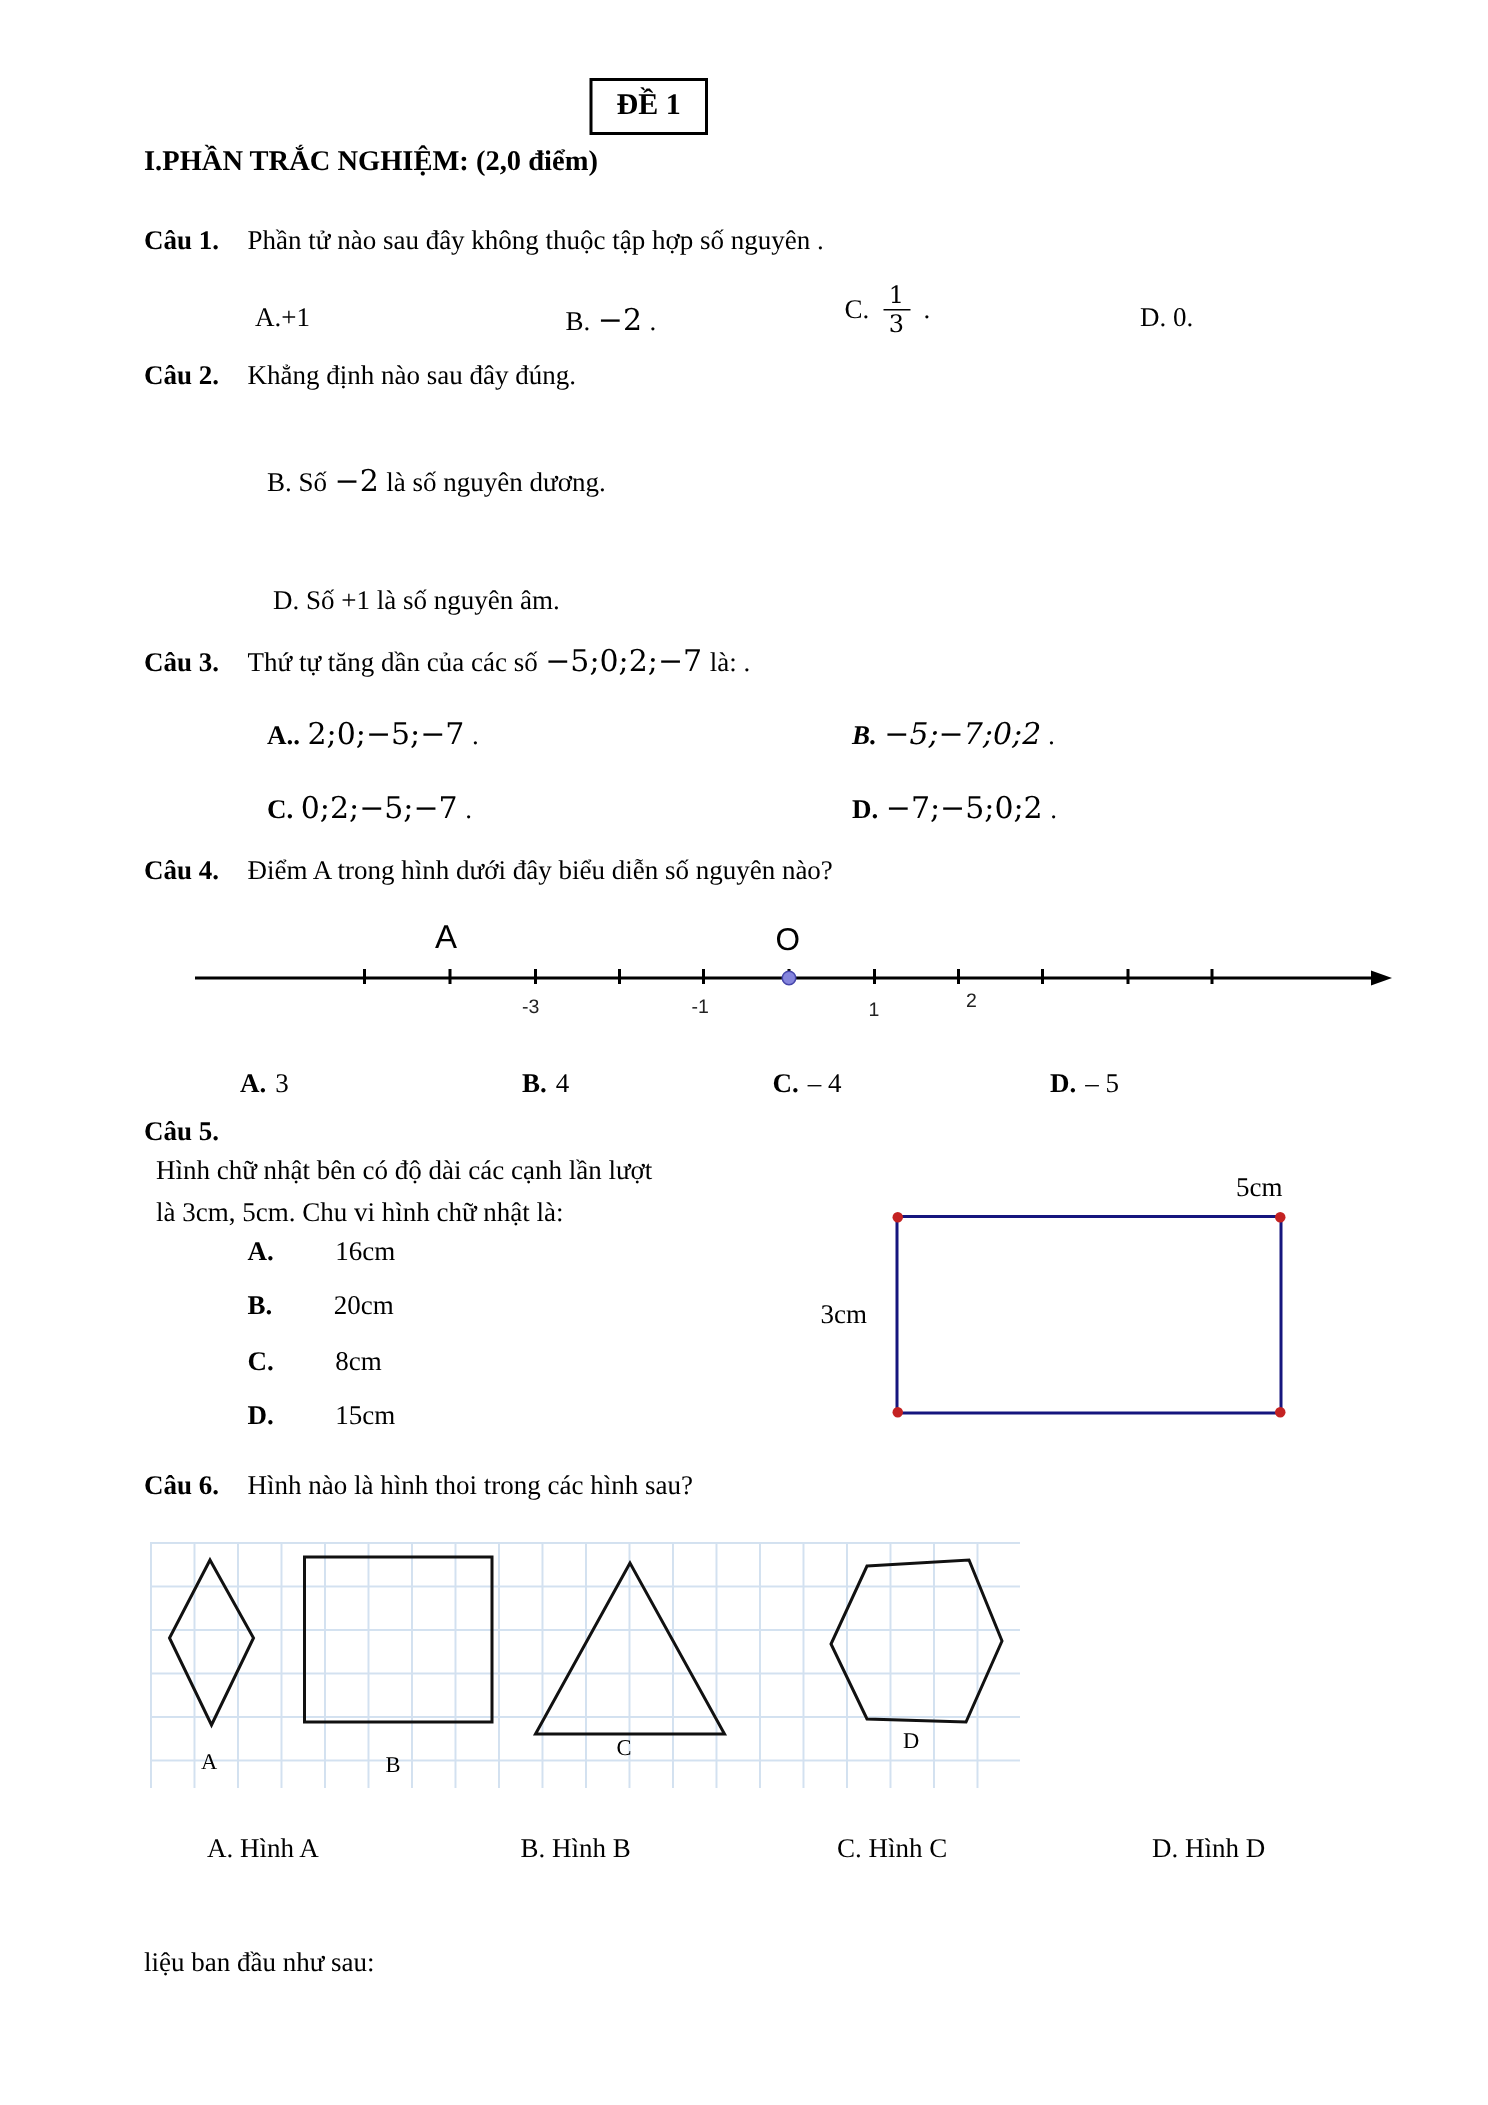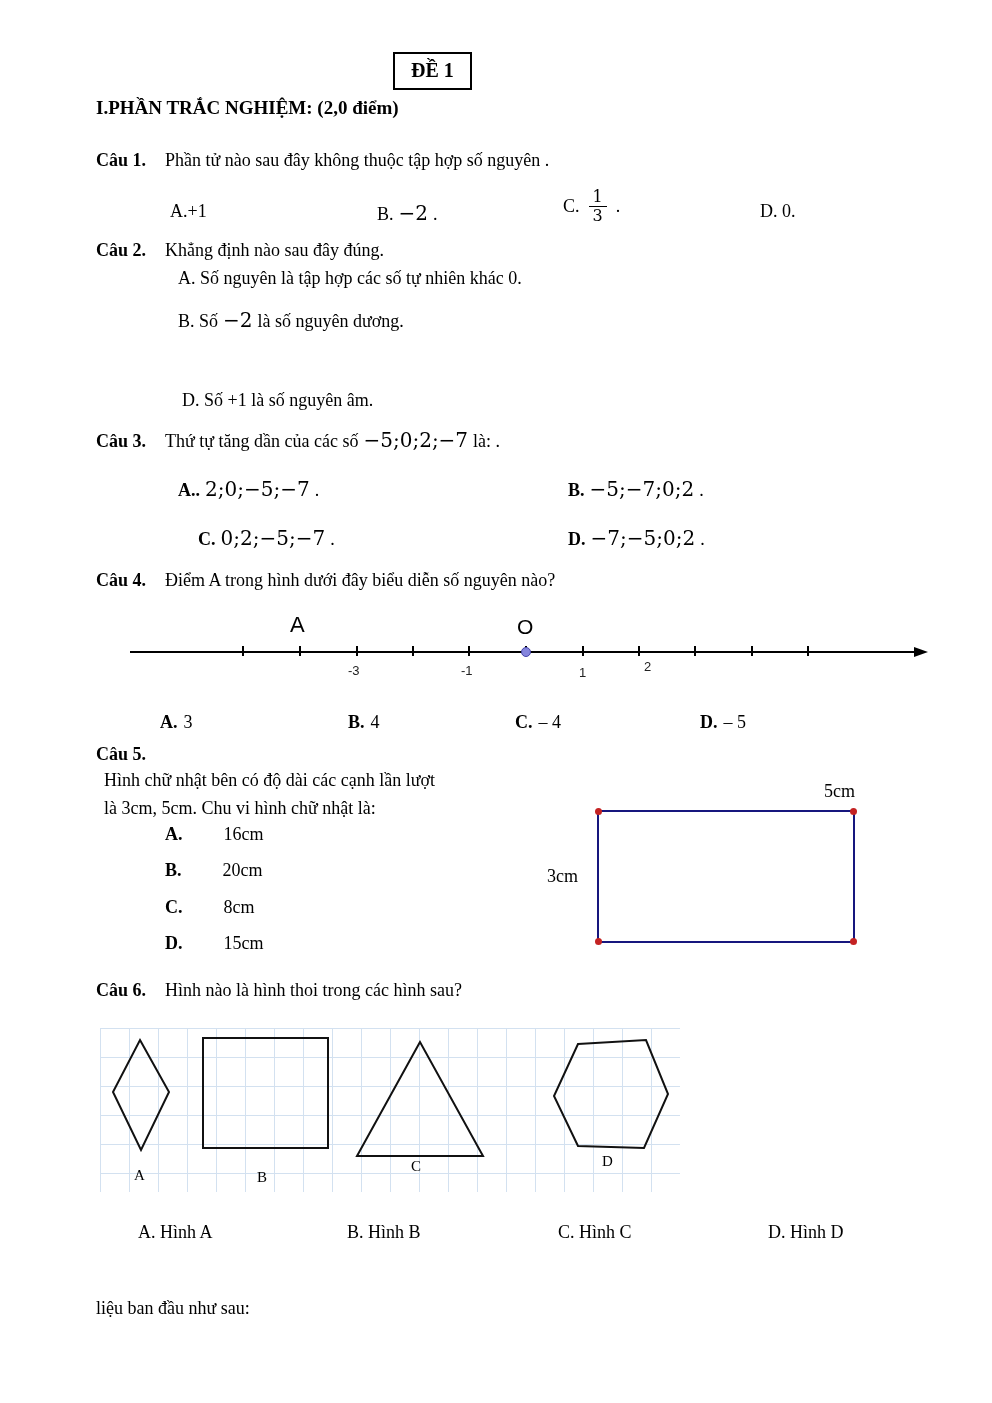--- a/index.html
+++ b/index.html
@@ -95,36 +95,35 @@
         <span class="num">1</span>
         <span class="den">3</span>
       </span>
     <span>.</span>
   </div>
   <div class="abs" style="left:760px;top:201px;">D. 0.</div>
 
   <div class="abs" style="left:96px;top:240px;">
     <b class="qlabel">Câu 2.</b><span>Khẳng định nào sau đây đúng.</span>
   </div>
-  <div class="abs" style="left:178px;top:268px;">A.  Số nguyên là tập hợp các số tự nhiên khác 0.</div>
   <div class="abs" style="left:178px;top:308px;">
     <span>B.  Số</span><span class="math">−2</span><span>là số nguyên dương.</span>
   </div>
   <div class="abs" style="left:182px;top:390px;">D. Số +1 là số nguyên âm.</div>
 
   <div class="abs" style="left:96px;top:428px;">
     <b class="qlabel">Câu 3.</b><span>Thứ tự tăng dần của các số</span><span class="math">−5;0;2;−7</span><span>là:  .</span>
   </div>
   <div class="abs" style="left:178px;top:477px;">
     <b>A..</b><span class="math">2;0;−5;−7</span><span>.</span>
   </div>
-  <div class="abs" style="left:568px;top:477px;">
+  <div class="abs" style="left:568px;top:477px;font-style:italic;">
     <b>B.</b><span class="math">−5;−7;0;2</span><span>.</span>
   </div>
-  <div class="abs" style="left:178px;top:526px;margin-left:20px;">
+  <div class="abs" style="left:178px;top:526px;">
     <b>C.</b><span class="math">0;2;−5;−7</span><span>.</span>
   </div>
   <div class="abs" style="left:568px;top:526px;">
     <b>D.</b><span class="math">−7;−5;0;2</span><span>.</span>
   </div>
 
   <div class="abs" style="left:96px;top:570px;">
     <b class="qlabel">Câu 4.</b><span>Điểm A trong hình dưới đây biểu diễn số nguyên nào?</span>
   </div>
 

